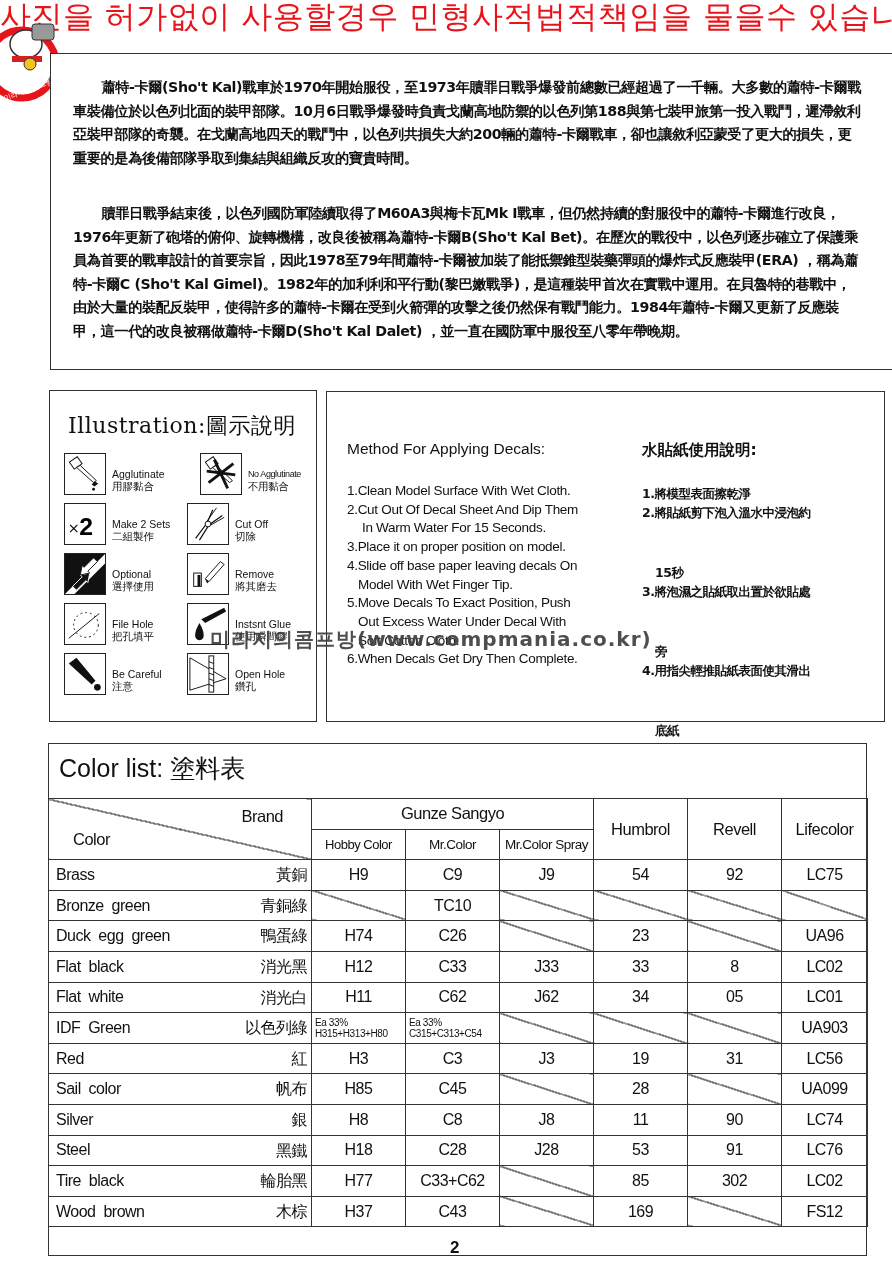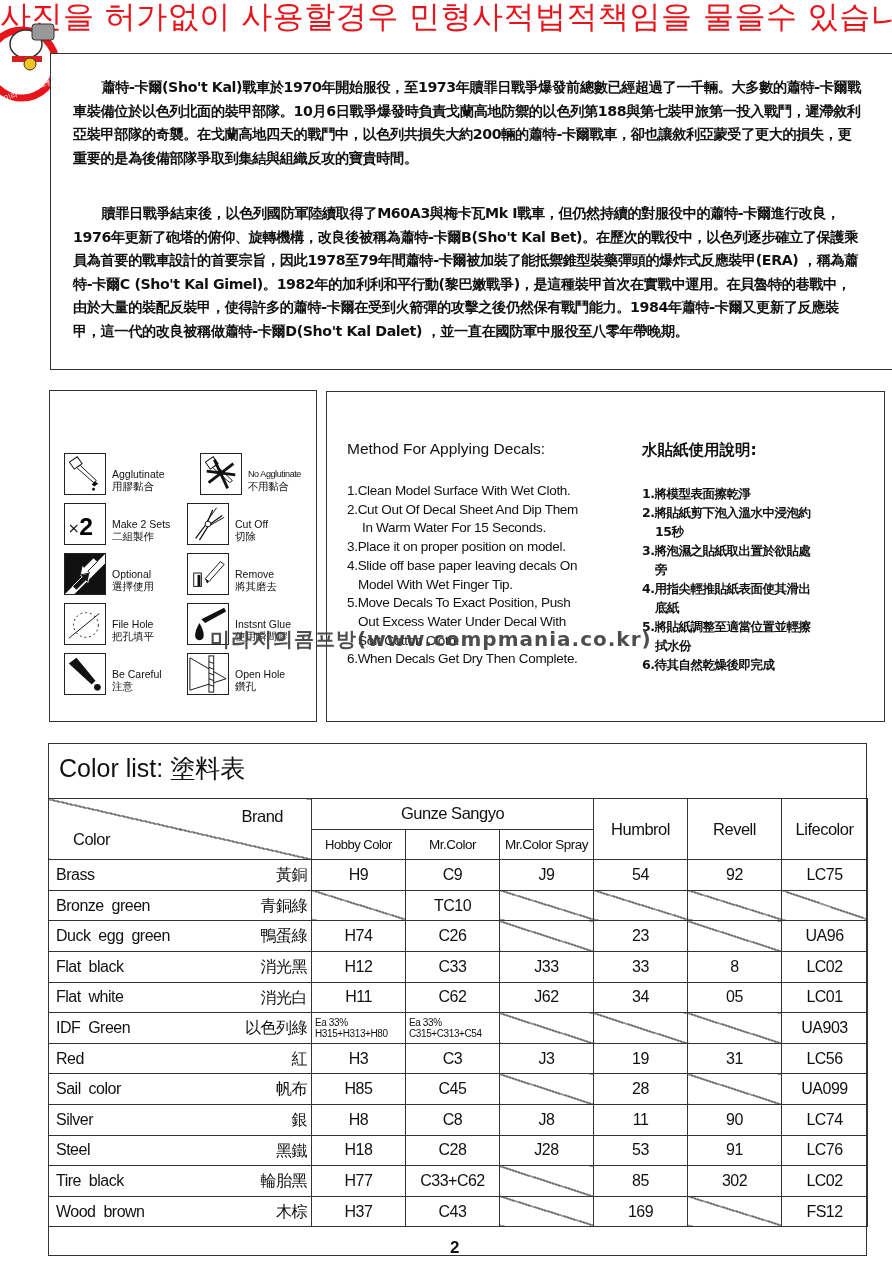--- a/index.html
+++ b/index.html
@@ -20,21 +20,21 @@
   .icon-box { position:absolute; left:0; top:0; width:42px; height:42px; border:1.5px solid #222; box-sizing:border-box; background:#fff; }
   .icon-box svg { width:100%; height:100%; display:block; }
   .icon-label { position:absolute; left:48px; top:15px; font-size:10.5px; line-height:12px; white-space:nowrap; }
   .icon-label.small { font-size:9px; letter-spacing:-0.4px; }
   .icon-label.bold { font-weight:normal; }
   .m-title { position:absolute; left:20px; top:48px; font-size:15.5px; }
   .m-list { position:absolute; left:20px; top:90px; font-size:13.5px; line-height:18.7px; letter-spacing:-0.3px; }
   .m-list div.indent { padding-left:15px; }
   .c-title { position:absolute; left:315px; top:48px; font-size:15.5px; font-weight:bold; font-family:"DejaVu Sans",sans-serif; }
   .c-list { position:absolute; left:315px; top:92px; font-size:12.5px; line-height:19px; font-weight:bold; font-family:"DejaVu Sans",sans-serif; letter-spacing:-0.5px;}
-  .c-list div.indent { padding-left:13px; }
+  .c-list div.indent { padding-left:13px;margin-top:41px; }
   .watermark-mid { position:absolute; left:210px; top:626px; color:#404040; font-size:20px; font-weight:bold; white-space:nowrap;
         font-family:"DejaVu Sans",sans-serif; letter-spacing:1px; opacity:0.92; }
   #colorlist { left:48px; top:743px; width:819px; height:513px; }
   .cl-title { position:absolute; left:10px; top:8px; font-size:25px; }
   table.ct { position:absolute; left:-1px; top:54px; border-collapse:collapse; table-layout:fixed; width:819px; }
   table.ct td { border:1.2px solid #333; height:29.6px; padding:0; font-size:16px; text-align:center; position:relative; letter-spacing:-0.5px; }
   table.ct td.name { text-align:left; padding-left:7px; }
   table.ct td.name .zh { position:absolute; right:4px; top:5px; font-family:"DejaVu Sans",sans-serif; font-size:16px; }
   table.ct td.mix { font-size:10px; text-align:left; padding-left:3px; line-height:11px; letter-spacing:-0.4px; }
   td.empty { background: linear-gradient(to top right, transparent calc(50% - 0.6px), #333 calc(50% - 0.6px), #333 calc(50% + 0.6px), transparent calc(50% + 0.6px)); }
@@ -59,20 +59,21 @@
     <text x="10" y="90" font-size="7" fill="#fff" font-family="DejaVu Sans, sans-serif" transform="rotate(-20 30 85)">미라지의 콤프방</text>
   </svg>
 </div>
 
 <div class="box" id="history">
   <div class="para" id="p1">蕭特-卡爾(Sho't Kal)戰車於1970年開始服役，至1973年贖罪日戰爭爆發前總數已經超過了一千輛。大多數的蕭特-卡爾戰車裝備位於以色列北面的裝甲部隊。10月6日戰爭爆發時負責戈蘭高地防禦的以色列第188與第七裝甲旅第一投入戰鬥，遲滯敘利亞裝甲部隊的奇襲。在戈蘭高地四天的戰鬥中，以色列共損失大約200輛的蕭特-卡爾戰車，卻也讓敘利亞蒙受了更大的損失，更重要的是為後備部隊爭取到集結與組織反攻的寶貴時間。</div>
   <div class="para" id="p2">贖罪日戰爭結束後，以色列國防軍陸續取得了M60A3與梅卡瓦Mk I戰車，但仍然持續的對服役中的蕭特-卡爾進行改良，1976年更新了砲塔的俯仰、旋轉機構，改良後被稱為蕭特-卡爾B(Sho't Kal Bet)。在歷次的戰役中，以色列逐步確立了保護乘員為首要的戰車設計的首要宗旨，因此1978至79年間蕭特-卡爾被加裝了能抵禦錐型裝藥彈頭的爆炸式反應裝甲(ERA) ，稱為蕭特-卡爾C (Sho't Kal Gimel)。1982年的加利利和平行動(黎巴嫩戰爭)，是這種裝甲首次在實戰中運用。在貝魯特的巷戰中，由於大量的裝配反裝甲，使得許多的蕭特-卡爾在受到火箭彈的攻擊之後仍然保有戰鬥能力。1984年蕭特-卡爾又更新了反應裝甲，這一代的改良被稱做蕭特-卡爾D(Sho't Kal Dalet) ，並一直在國防軍中服役至八零年帶晚期。</div>
 </div>
 
 <div class="box" id="illus">
+  <div class="illus-title">Illustration:圖示說明</div>
 
   <div class="icon-item" style="left:14px;top:62px;">
     <div class="icon-box">
       <svg viewBox="0 0 42 42">
           <rect x="6" y="5" width="10" height="9" fill="#fff" stroke="#111" transform="rotate(-35 11 9)"></rect>
           <path d="M12 14 L30 30 L33 28 L16 12 Z" fill="#fff" stroke="#111"></path>
           <path d="M28 32 l3 -3 l4 2 l-4 3z" fill="#111"></path>
           <circle cx="30" cy="37" r="1.5" fill="#111"></circle>
         </svg>
     </div>

